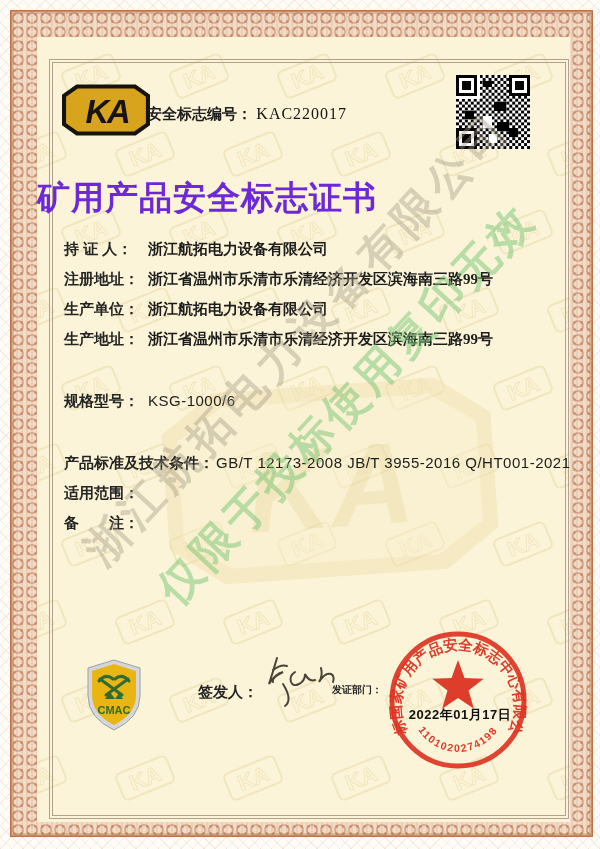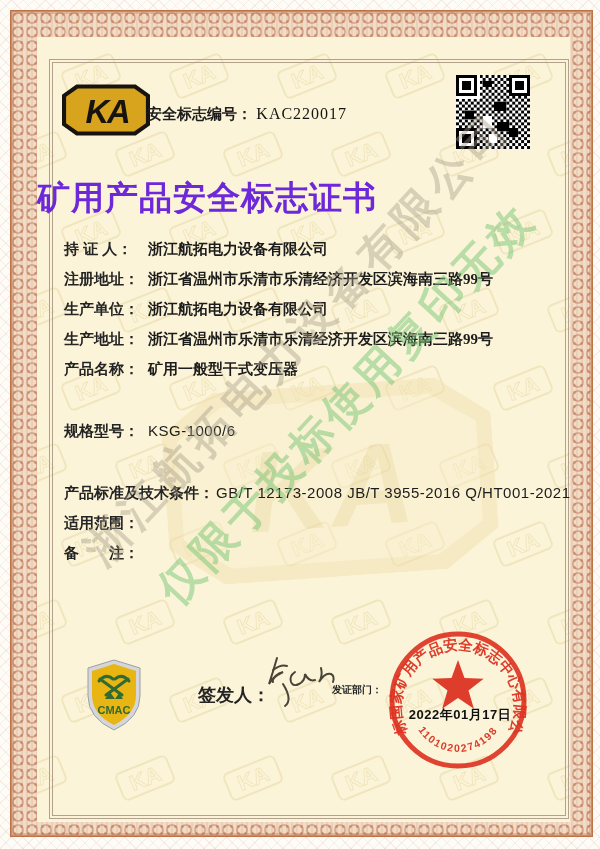--- a/index.html
+++ b/index.html
@@ -60,21 +60,21 @@
   .row.remark { margin-top:9px; }
 
   
   .statement { position:absolute; left:23px; top:533px; width:484px;
     font-family:"Liberation Serif", serif; font-weight:700; font-size:15.5px;
     line-height:23px; color:#161616; text-align:justify; text-indent:2em; }
 
   
   .cmac { position:absolute; left:48px; top:622px; width:58px; height:72px; }
   .issuer-lbl { position:absolute; left:161px; top:646px; font-weight:700;
-    font-size:18px; color:#242424; white-space:nowrap; }
+    font-size:15px; color:#242424; white-space:nowrap; }
   .signature { position:absolute; left:218px; top:613px; width:88px; height:60px; }
   .dept-lbl { position:absolute; left:295px; top:646px; font-weight:700;
     font-size:10px; color:#242424; white-space:nowrap; }
   .seal { position:absolute; left:351px; top:593px; width:140px; height:140px; }
   .seal-date { position:absolute; left:363px; top:669px; width:120px; text-align:center;
     font-weight:700; font-size:13px; color:#101010; letter-spacing:.5px; }
 
   
   .wm { position:absolute; white-space:nowrap; pointer-events:none;
     font-weight:800; transform-origin:center; }
@@ -174,24 +174,20 @@
       </div>
       <div class="row">
         <span class="lbl">生产单位：</span>
         <span class="val">浙江航拓电力设备有限公司</span>
       </div>
       <div class="row">
         <span class="lbl">生产地址：</span>
         <span class="val">浙江省温州市乐清市乐清经济开发区滨海南三路99号</span>
       </div>
       <div class="row">
-        <span class="lbl">产品名称：</span>
-        <span class="val">矿用一般型干式变压器</span>
-      </div>
-      <div class="row">
         <span class="lbl">规格型号：</span>
         <span class="val num">KSG-1000/6</span>
       </div>
       <div class="row">
         <span class="lbl wide">产品标准及技术条件：</span>
         <span class="val num">GB/T 12173-2008 JB/T 3955-2016 Q/HT001-2021</span>
       </div>
       <div class="row">
         <span class="lbl">适用范围：</span>
       </div>

